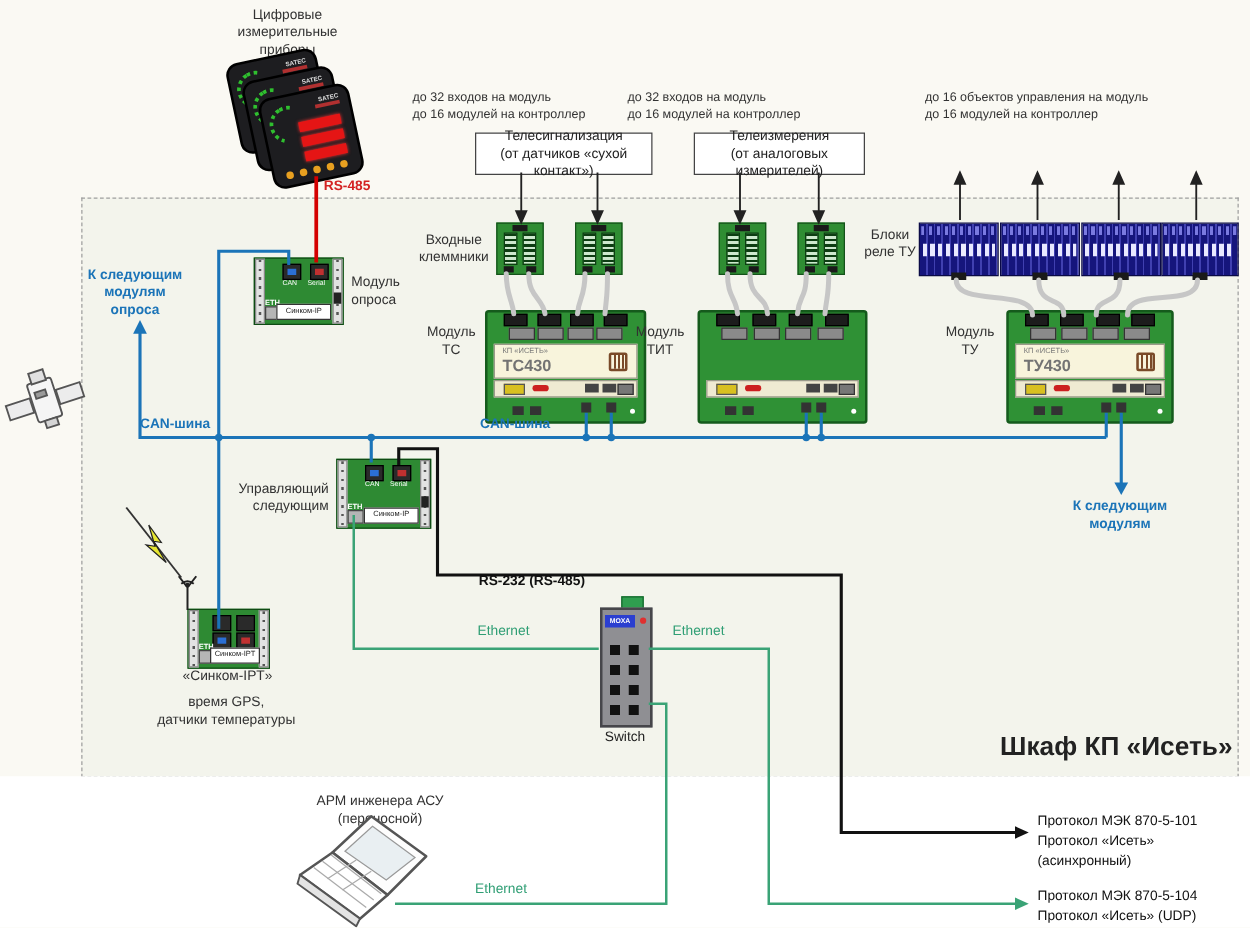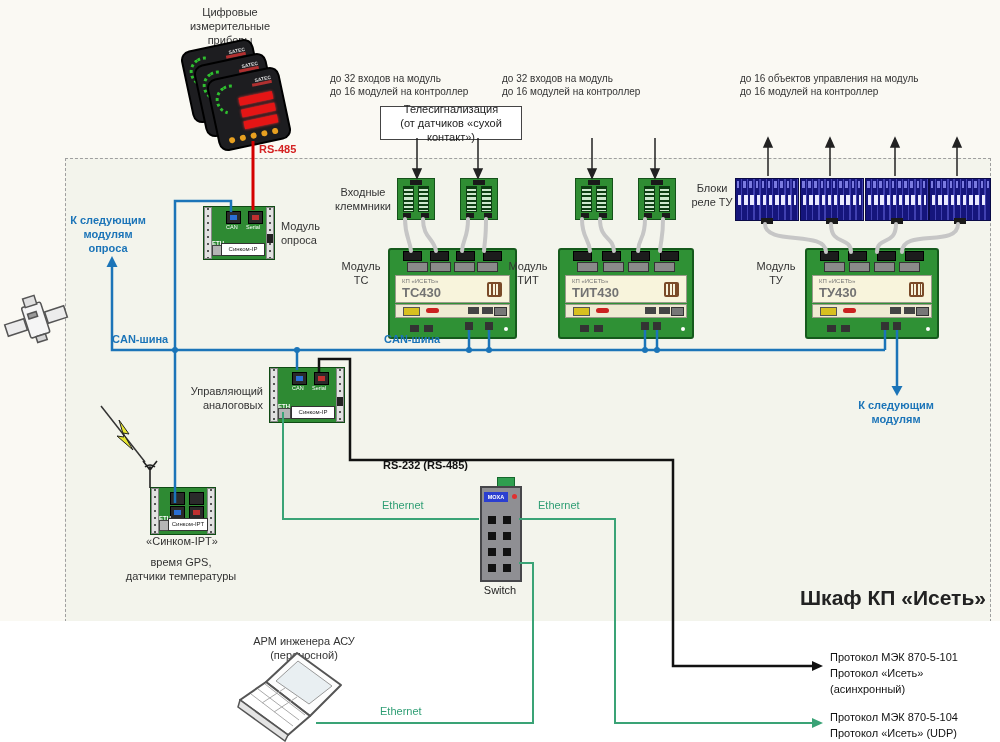--- a/index.html
+++ b/index.html
@@ -160,20 +160,22 @@
 
   <div class="abs note" style="left:330px;top:72px;width:240px;">до 32 входов на модуль
 до 16 модулей на контроллер</div>
   <div class="abs note" style="left:502px;top:72px;width:240px;">до 32 входов на модуль
 до 16 модулей на контроллер</div>
   <div class="abs note" style="left:740px;top:72px;width:240px;">до 16 объектов управления на модуль
 до 16 модулей на контроллер</div>
 
   <div class="abs fbox" style="left:380px;top:106px;width:140px;height:32px;">Телесигнализация
 (от датчиков «сухой контакт»)</div>
+  <div class="abs fbox" style="left:555px;top:106px;width:135px;height:32px;">Телеизмерения
+(от аналоговых измерителей)</div>
 
   <div class="abs txt ctr" style="left:333px;top:185px;width:60px;">Входные
 клеммники</div>
   <div class="tblock" style="left:397px;top:178px;">
       <span class="ttab"></span>
       <span class="btab" style="left:5px;"></span>
       <span class="btab" style="right:5px;"></span>
     </div>
   <div class="tblock" style="left:460px;top:178px;">
       <span class="ttab"></span>
@@ -248,25 +250,20 @@
         <span></span>
         <span></span>
         <span></span>
       </div>
     <div class="mrow2">
         <span></span>
         <span></span>
         <span></span>
         <span></span>
       </div>
-    <div class="mlabel">
-      <span class="mbrand">КП «ИСЕТЬ»</span>
-      <span class="mname">ТИТ430</span>
-      <span class="micon"></span>
-    </div>
     <div class="mmid">
       <span class="mchip"></span>
         <span class="mled"></span>
         <span class="msq1"></span>
         <span class="msq2"></span>
         <span class="msq3"></span>
     </div>
     <div class="mbot">
       <span class="mbsq" style="left:18px;"></span>
         <span class="mbsq" style="left:32px;"></span>
@@ -325,21 +322,21 @@
   <div class="abs txt ctr blue" style="left:63px;top:213px;width:90px;">К следующим
 модулям
 опроса</div>
 
   <div class="abs txt blue bold" style="left:112px;top:332px;">CAN-шина</div>
   <div class="abs txt blue bold" style="left:384px;top:332px;">CAN-шина</div>
   <div class="abs txt ctr blue" style="left:850px;top:398px;width:92px;">К следующим
 модулям</div>
 
   <div class="abs txt rgt" style="left:183px;top:384px;width:80px;">Управляющий
-аналоговых</div>
+следующим</div>
   <div class="board" style="left:269px;top:367px;width:74px;height:54px;">
     <span class="rail l"></span>
       <span class="rail r"></span>
     <span class="bport can" style="left:22px;"></span>
     <span class="bport ser" style="left:44px;"></span>
     <span class="plab" style="left:22px;">CAN</span>
     <span class="plab" style="left:42px;">Serial</span>
     <span class="ethlab">ETH</span>
     <span class="ethport"></span>
     <span class="sticker">Синком-IP</span>

